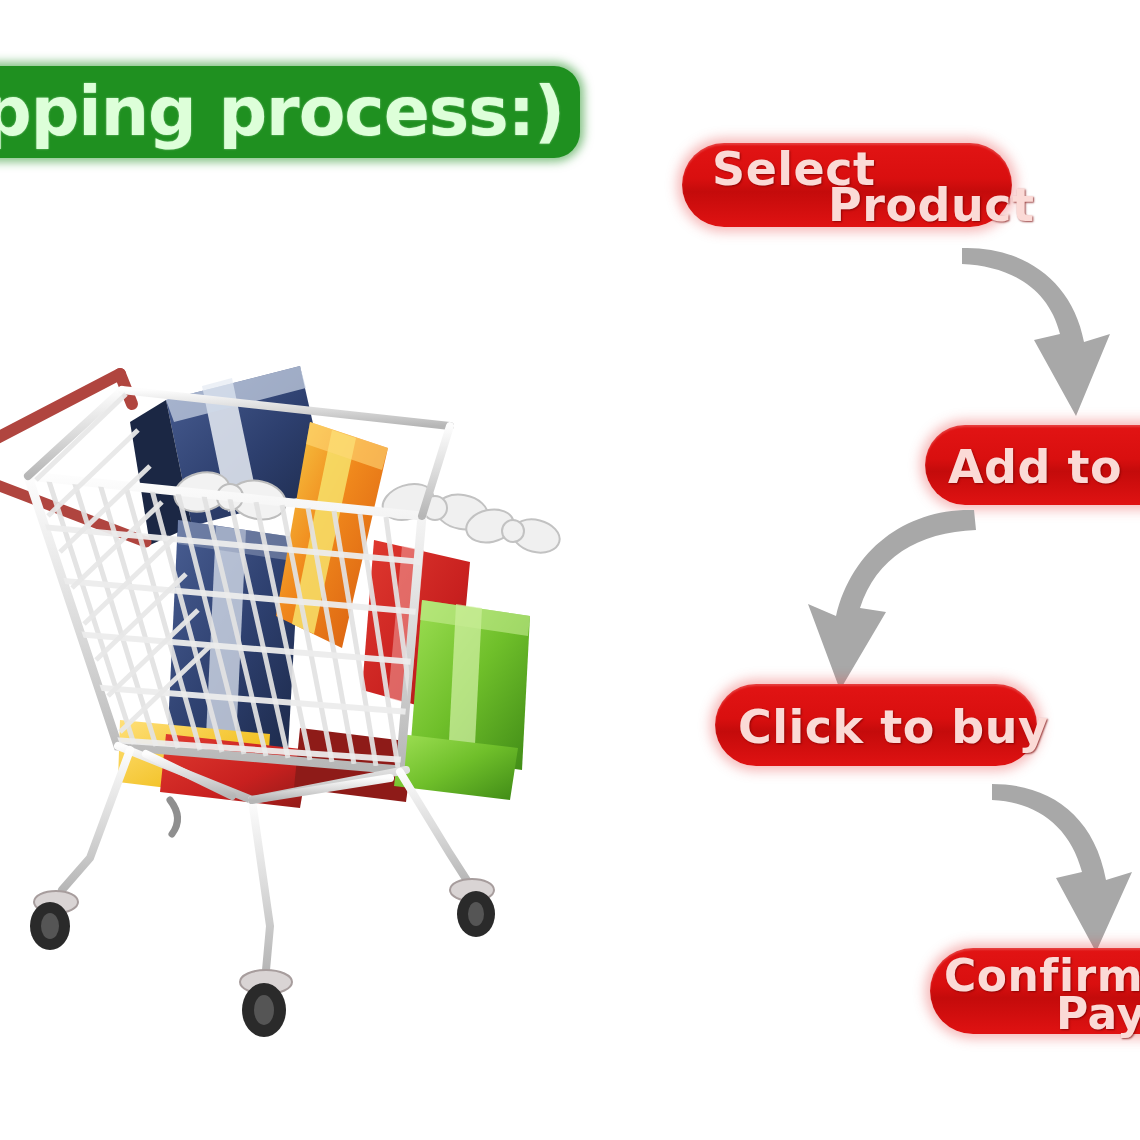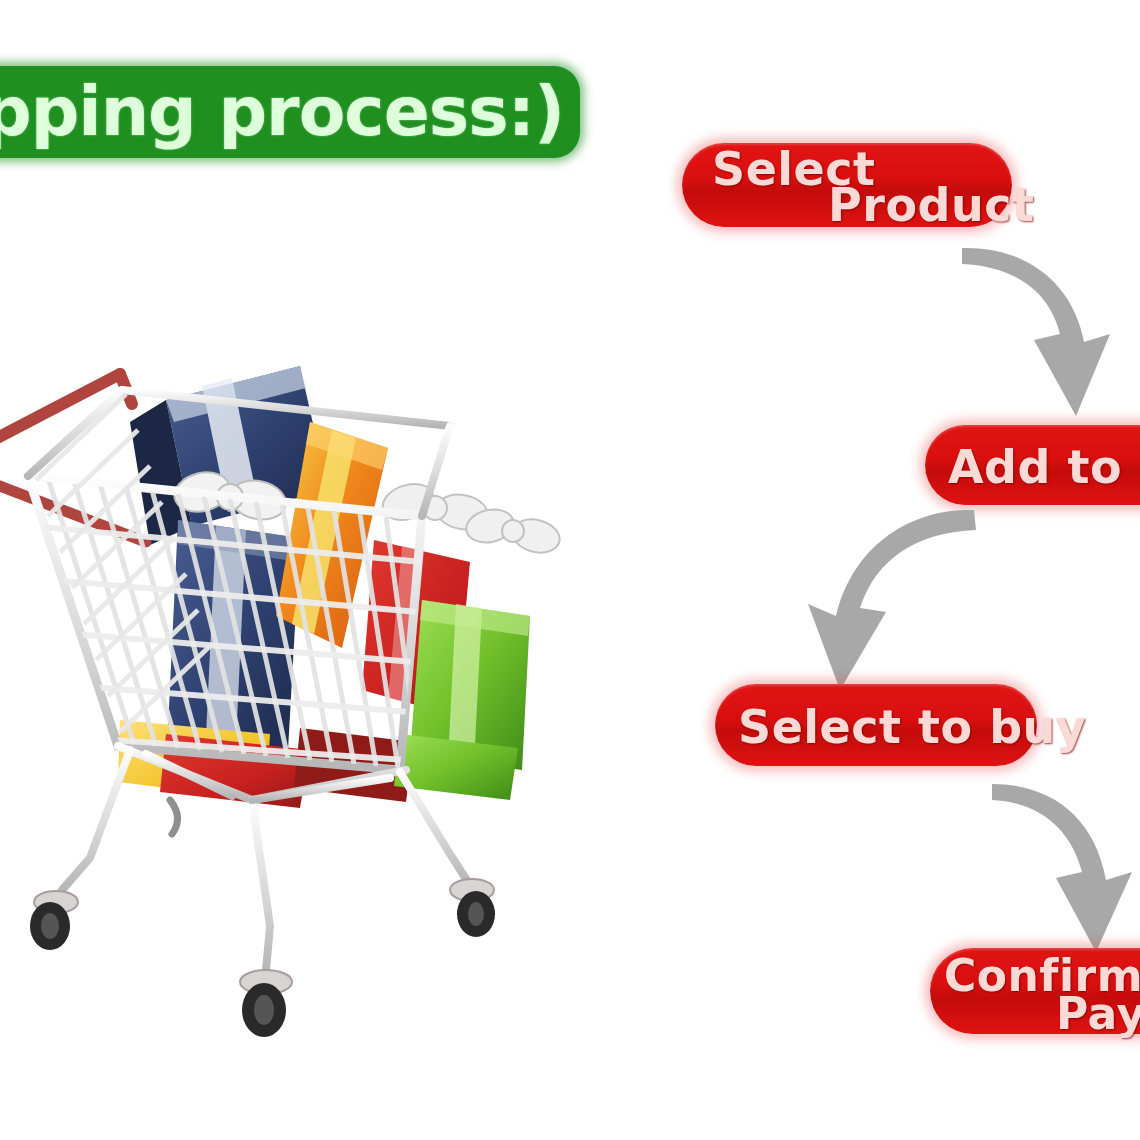--- a/index.html
+++ b/index.html
@@ -292,21 +292,21 @@
   <div class="pill" id="btn-add-to-cart"></div>
   <span class="pill-label" id="label-add-to-cart">Add to C</span>
 
   <div class="arrow-svg" id="arrow-2">
     <svg width="190" height="200" viewBox="0 0 190 200" xmlns="http://www.w3.org/2000/svg">
       <path d="M184 10 C 118 8, 62 48, 46 116 L 18 104 L 50 190 L 96 112 L 70 108 C 86 58, 128 32, 186 30 Z" fill="#a8a8a8"></path>
     </svg>
   </div>
 
   <div class="pill" id="btn-click-to-buy"></div>
-  <span class="pill-label" id="label-click-to-buy">Select to buy</span>
+  <span class="pill-label" id="label-click-to-buy">Click to buy</span>
 
   <div class="arrow-svg" id="arrow-3">
     <svg width="170" height="190" viewBox="0 0 170 190" xmlns="http://www.w3.org/2000/svg">
       <path d="M2 14 C 58 14, 104 44, 116 110 L 142 102 L 106 182 L 66 108 L 92 102 C 80 56, 46 32, 2 30 Z" fill="#a8a8a8"></path>
     </svg>
   </div>
 
   <div class="pill" id="btn-confirm-payment"></div>
   <span class="pill-label" id="label-confirm">Confirm</span>
   <span class="pill-label" id="label-payment">Payn</span>

